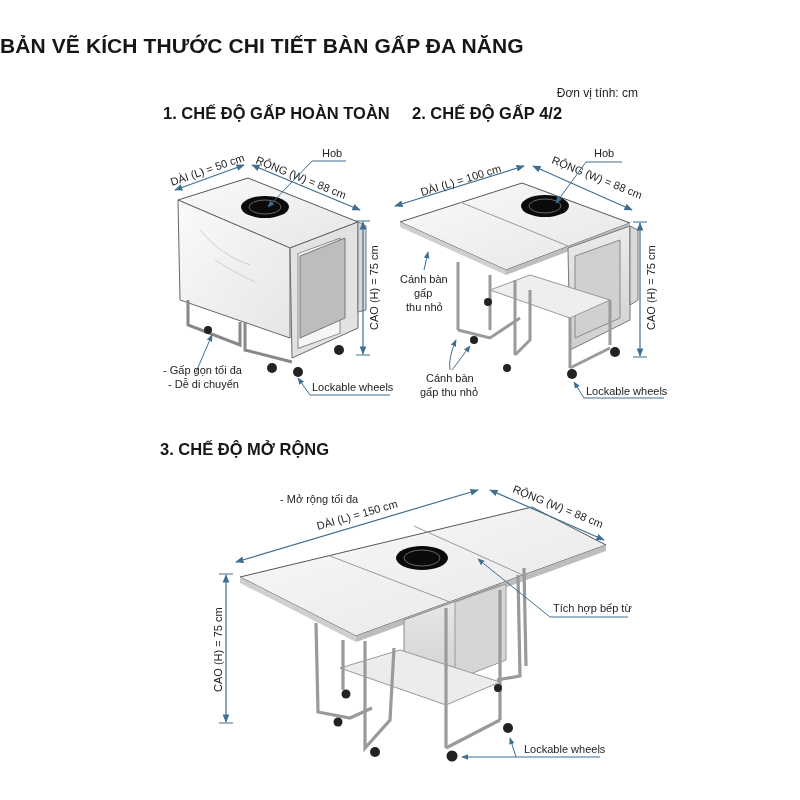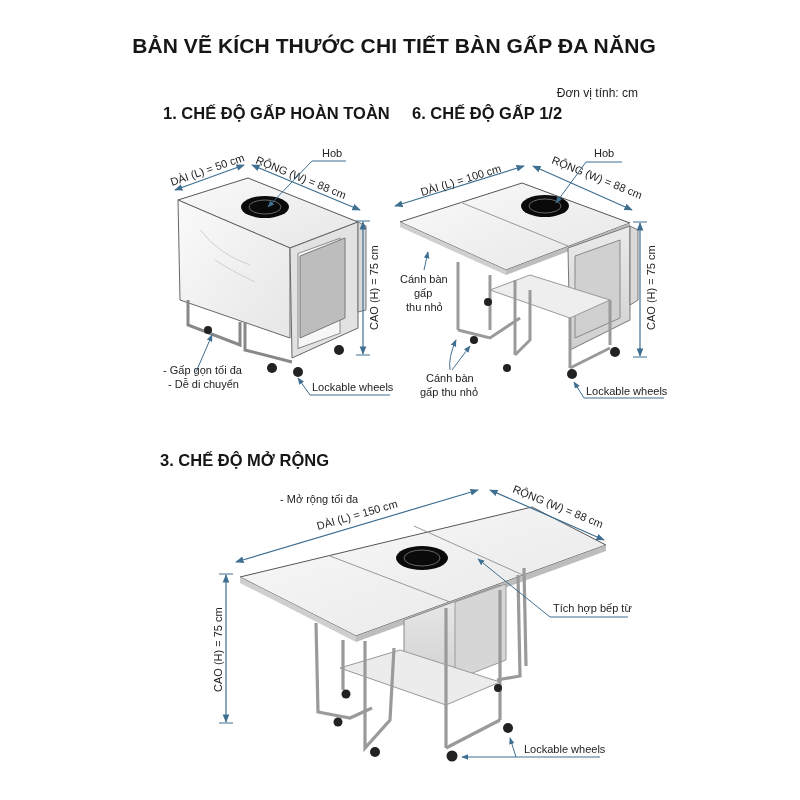--- a/index.html
+++ b/index.html
@@ -1,31 +1,31 @@
 <!DOCTYPE html>
 <html><head>
 <meta charset="utf-8">
 <style>
   html, body { margin: 0; padding: 0; background: #ffffff; }
   body { width: 800px; height: 800px; position: relative; overflow: hidden; font-family: "Liberation Sans", "DejaVu Sans", sans-serif; color: #1a1a1a; }
-  .title { position: absolute; left: 0; right: 12px; top: 34px; text-align: center; font-weight: bold; font-size: 21px; letter-spacing: 0.1px; color: #161616; }
+  .title { position: absolute; left: 0; right: 12px; top: 34px; text-align: left; font-weight: bold; font-size: 21px; letter-spacing: 0.1px; color: #161616; }
   .unit { position: absolute; right: 162px; top: 62px; font-size: 12px; color: #222; margin-top: 24px; }
   .sec { position: absolute; font-weight: bold; font-size: 16.5px; color: #161616; text-align: right; }
   svg.draw { position: absolute; left: 0; top: 0; width: 800px; height: 800px; }
   .lbl { font-family: "Liberation Sans", "DejaVu Sans", sans-serif; fill: #222; }
 </style>
 </head>
 <body>
 
 <div class="title">BẢN VẼ KÍCH THƯỚC CHI TIẾT BÀN GẤP ĐA NĂNG</div>
 <div class="unit">Đơn vị tính: cm</div>
 
 <div class="sec" style="left:163px; top:104px;">1. CHẾ ĐỘ GẤP HOÀN TOÀN</div>
-<div class="sec" style="left:412px; top:104px;">6. CHẾ ĐỘ GẤP 1/2</div>
-<div class="sec" style="left:160px; top:440px;margin-top:11px;">3. CHẾ ĐỘ MỞ RỘNG</div>
+<div class="sec" style="left:412px; top:104px;">2. CHẾ ĐỘ GẤP 4/2</div>
+<div class="sec" style="left:160px; top:440px;">3. CHẾ ĐỘ MỞ RỘNG</div>
 
 <svg class="draw" viewBox="0 0 800 800" xmlns="http://www.w3.org/2000/svg">
   <defs>
     <marker id="ar" viewBox="0 0 10 10" refX="9" refY="5" markerWidth="7" markerHeight="7" orient="auto-start-reverse">
       <path d="M0,1 L10,5 L0,9 z" fill="#3f6f90"></path>
     </marker>
     <linearGradient id="marble" x1="0" y1="0" x2="1" y2="1">
       <stop offset="0" stop-color="#fafafa"></stop>
       <stop offset="1" stop-color="#e6e6e6"></stop>
     </linearGradient>

